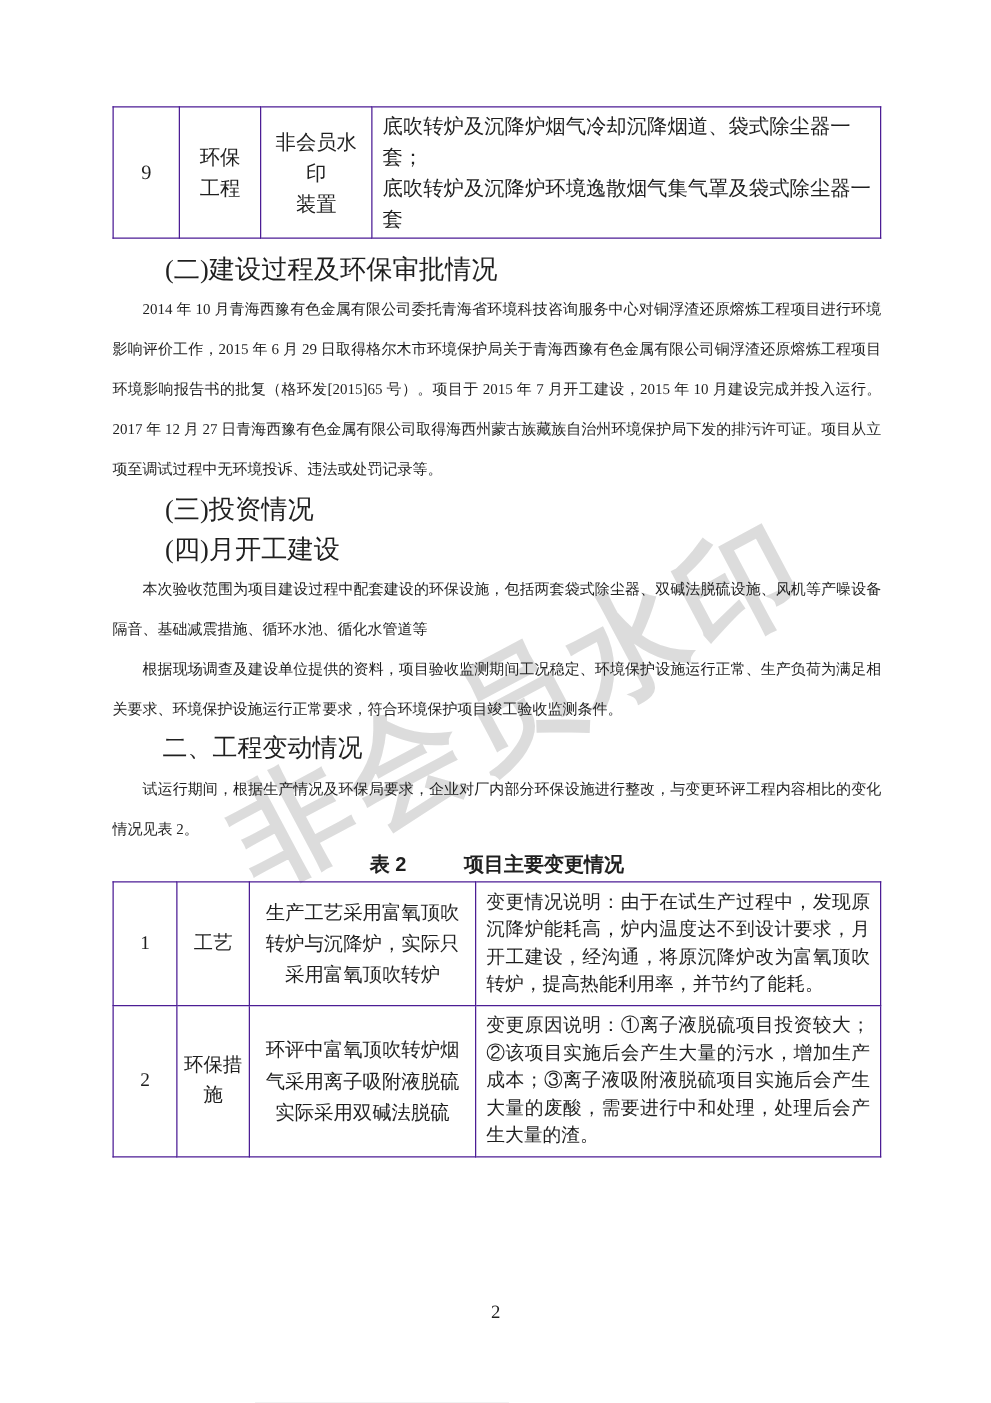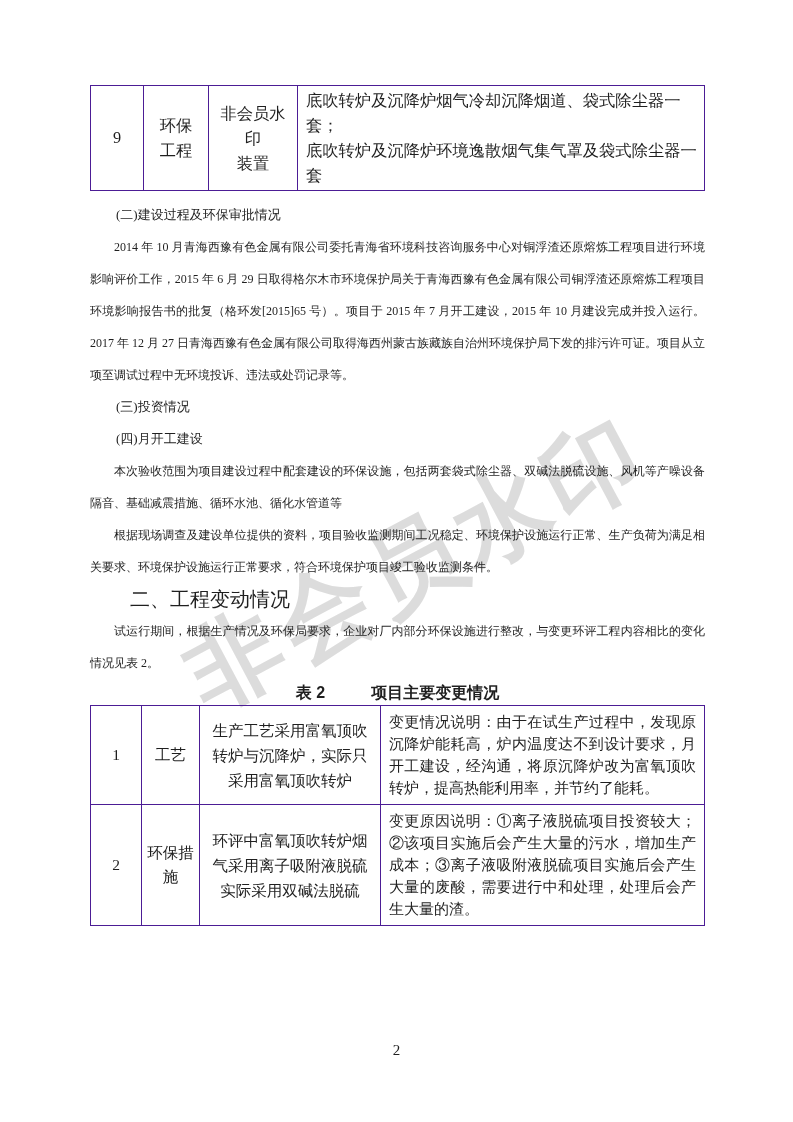--- a/index.html
+++ b/index.html
@@ -35,21 +35,21 @@
     z-index:1;
   }
   p { margin:0; }
   .body-text {
     font-size:12px;
     line-height:32px;
     text-align:justify;
     text-indent:2em;
   }
   .sub-heading {
-    font-size:13px;
+    font-size:21px;
     line-height:32px;
     text-indent:2em;
   }
   .bold-heading {
     font-family:"Liberation Sans","DejaVu Sans",sans-serif;
     font-weight:normal;
     font-size:20px;
     line-height:32px;
     text-indent:2em;
   }
@@ -83,21 +83,21 @@
     font-size:16px;
     line-height:25px;
   }
   .caption-gap { display:inline-block; width:46px; }
   .t2 { font-size:15.5px; }
   .t2 .hdr td { height:27px; }
   .col-no2 { width:42px; }
   .col-type2 { width:53px; }
   .col-change2 { width:168px; }
   .t2 td.cell-change { line-height:25px; padding:4px 6px; }
-  .t2 td.cell-type { line-height:24px; padding:2px 2px; }
+  .t2 td.cell-type { line-height:24px; padding:2px 2px;font-family:Liberation Mono, monospace; }
   .t2 td.cell-remark {
     text-align:left;
     line-height:22px;
     padding:5px 8px;
     font-size:15px;
     text-align:justify;
   }
   .spacer-8 { height:8px; }
 
   .pageno {

